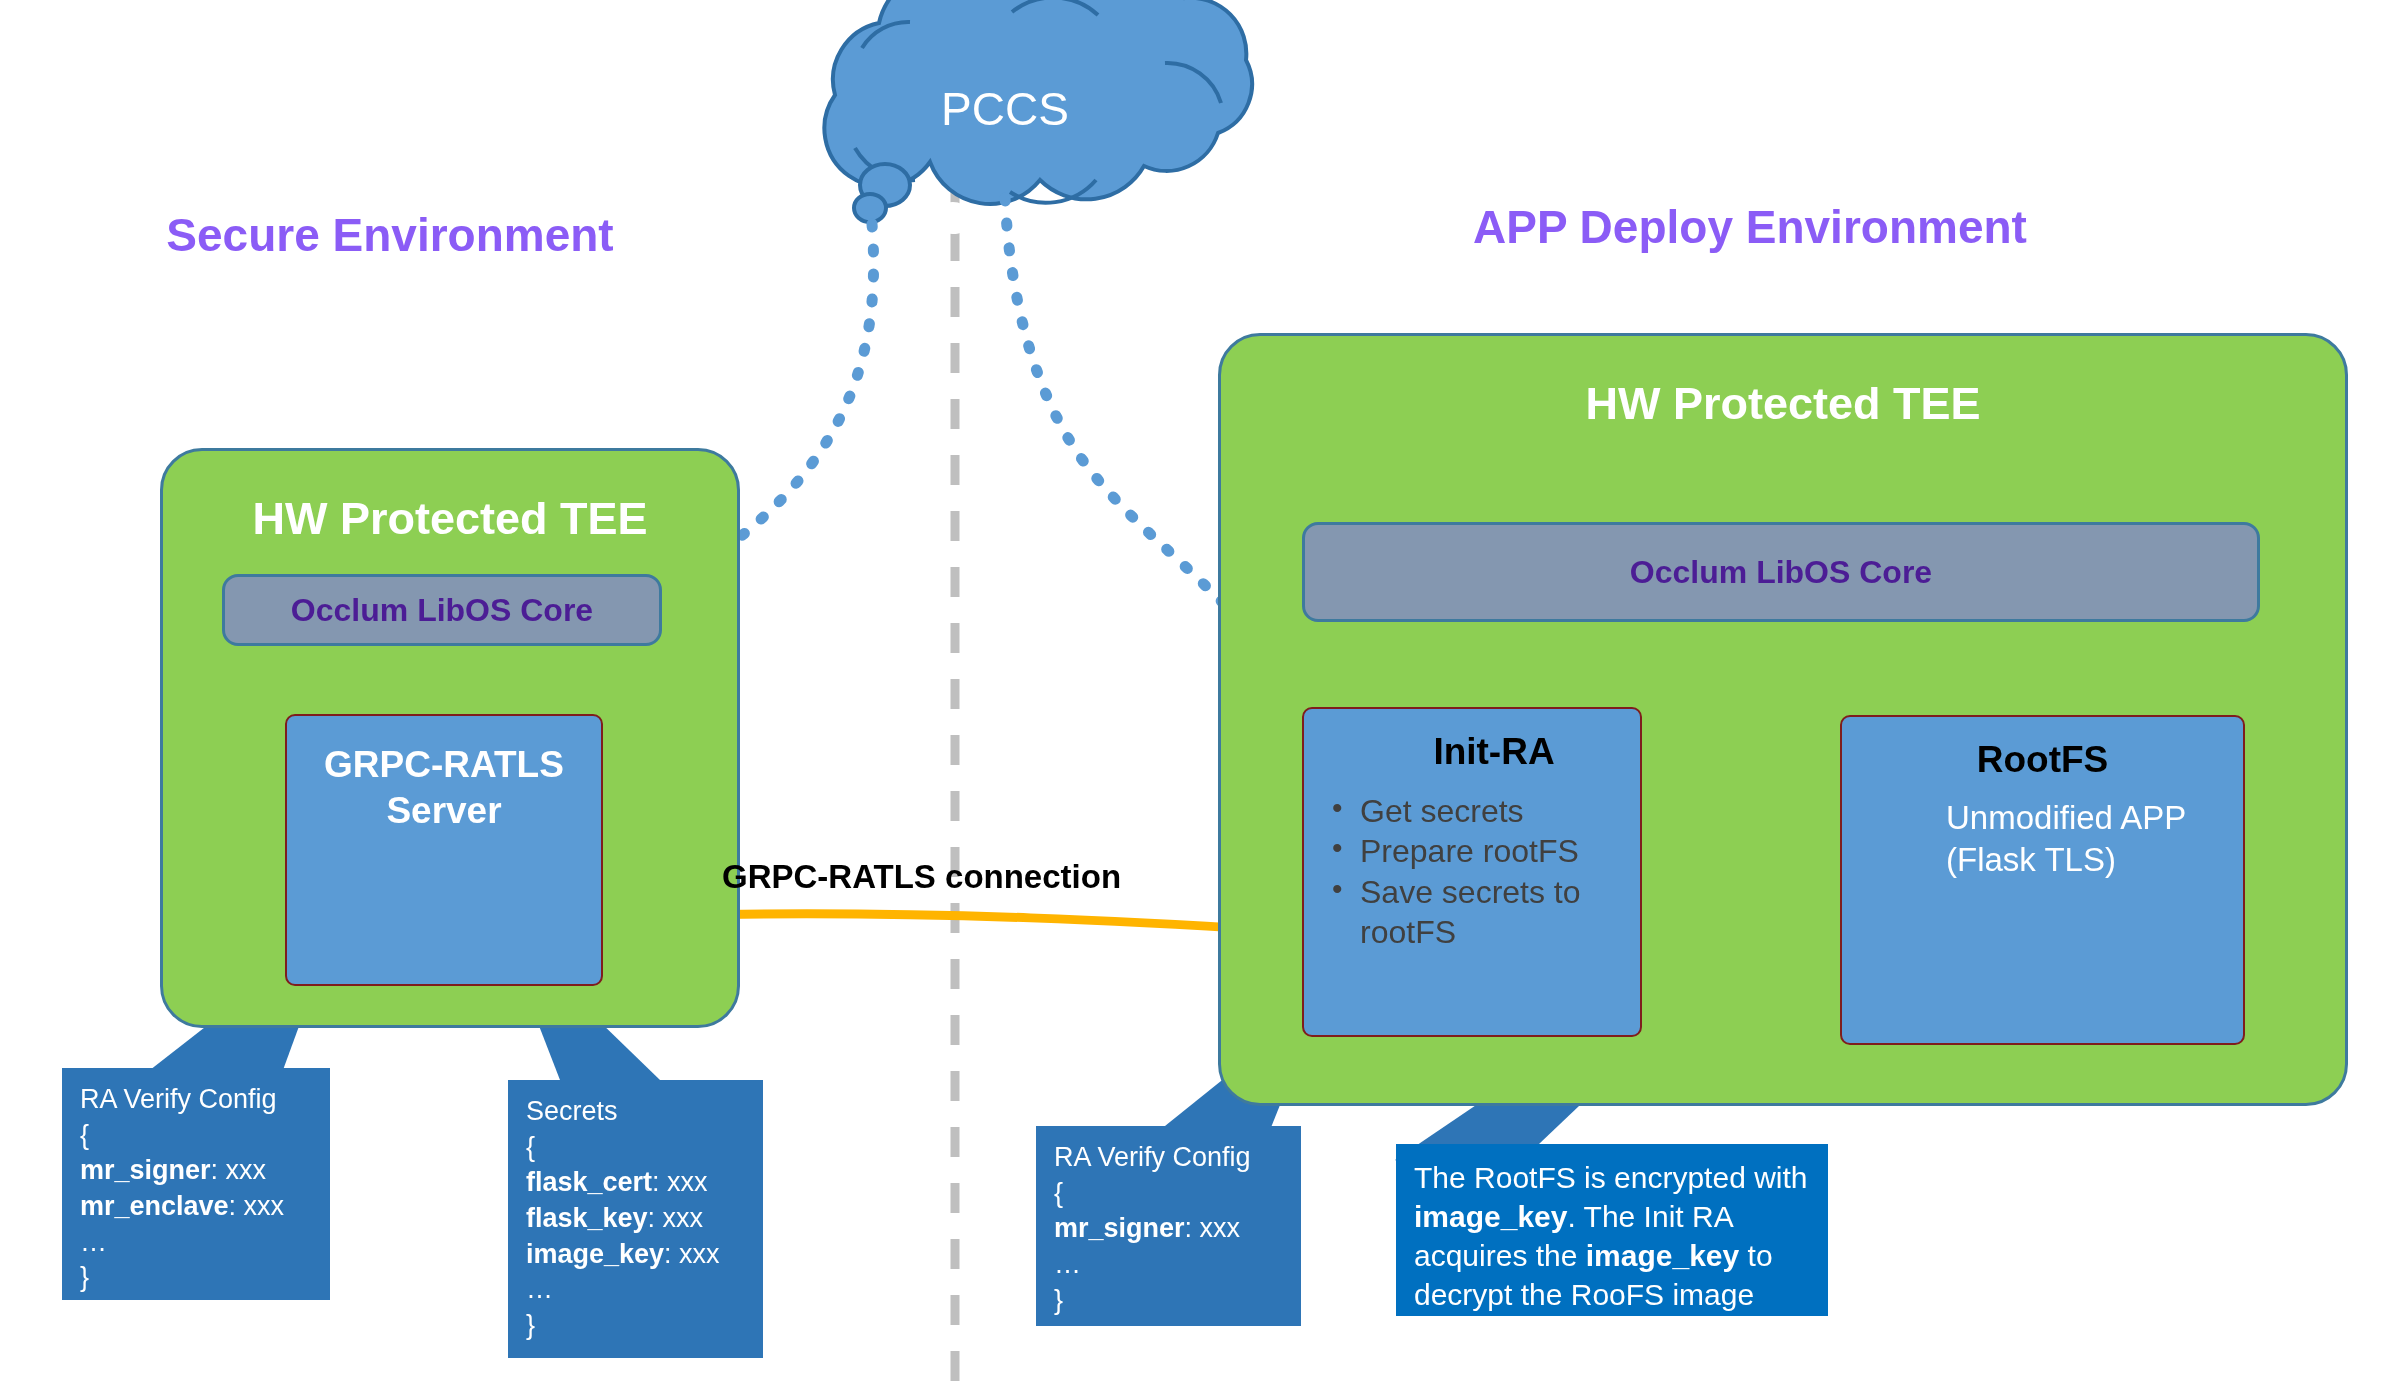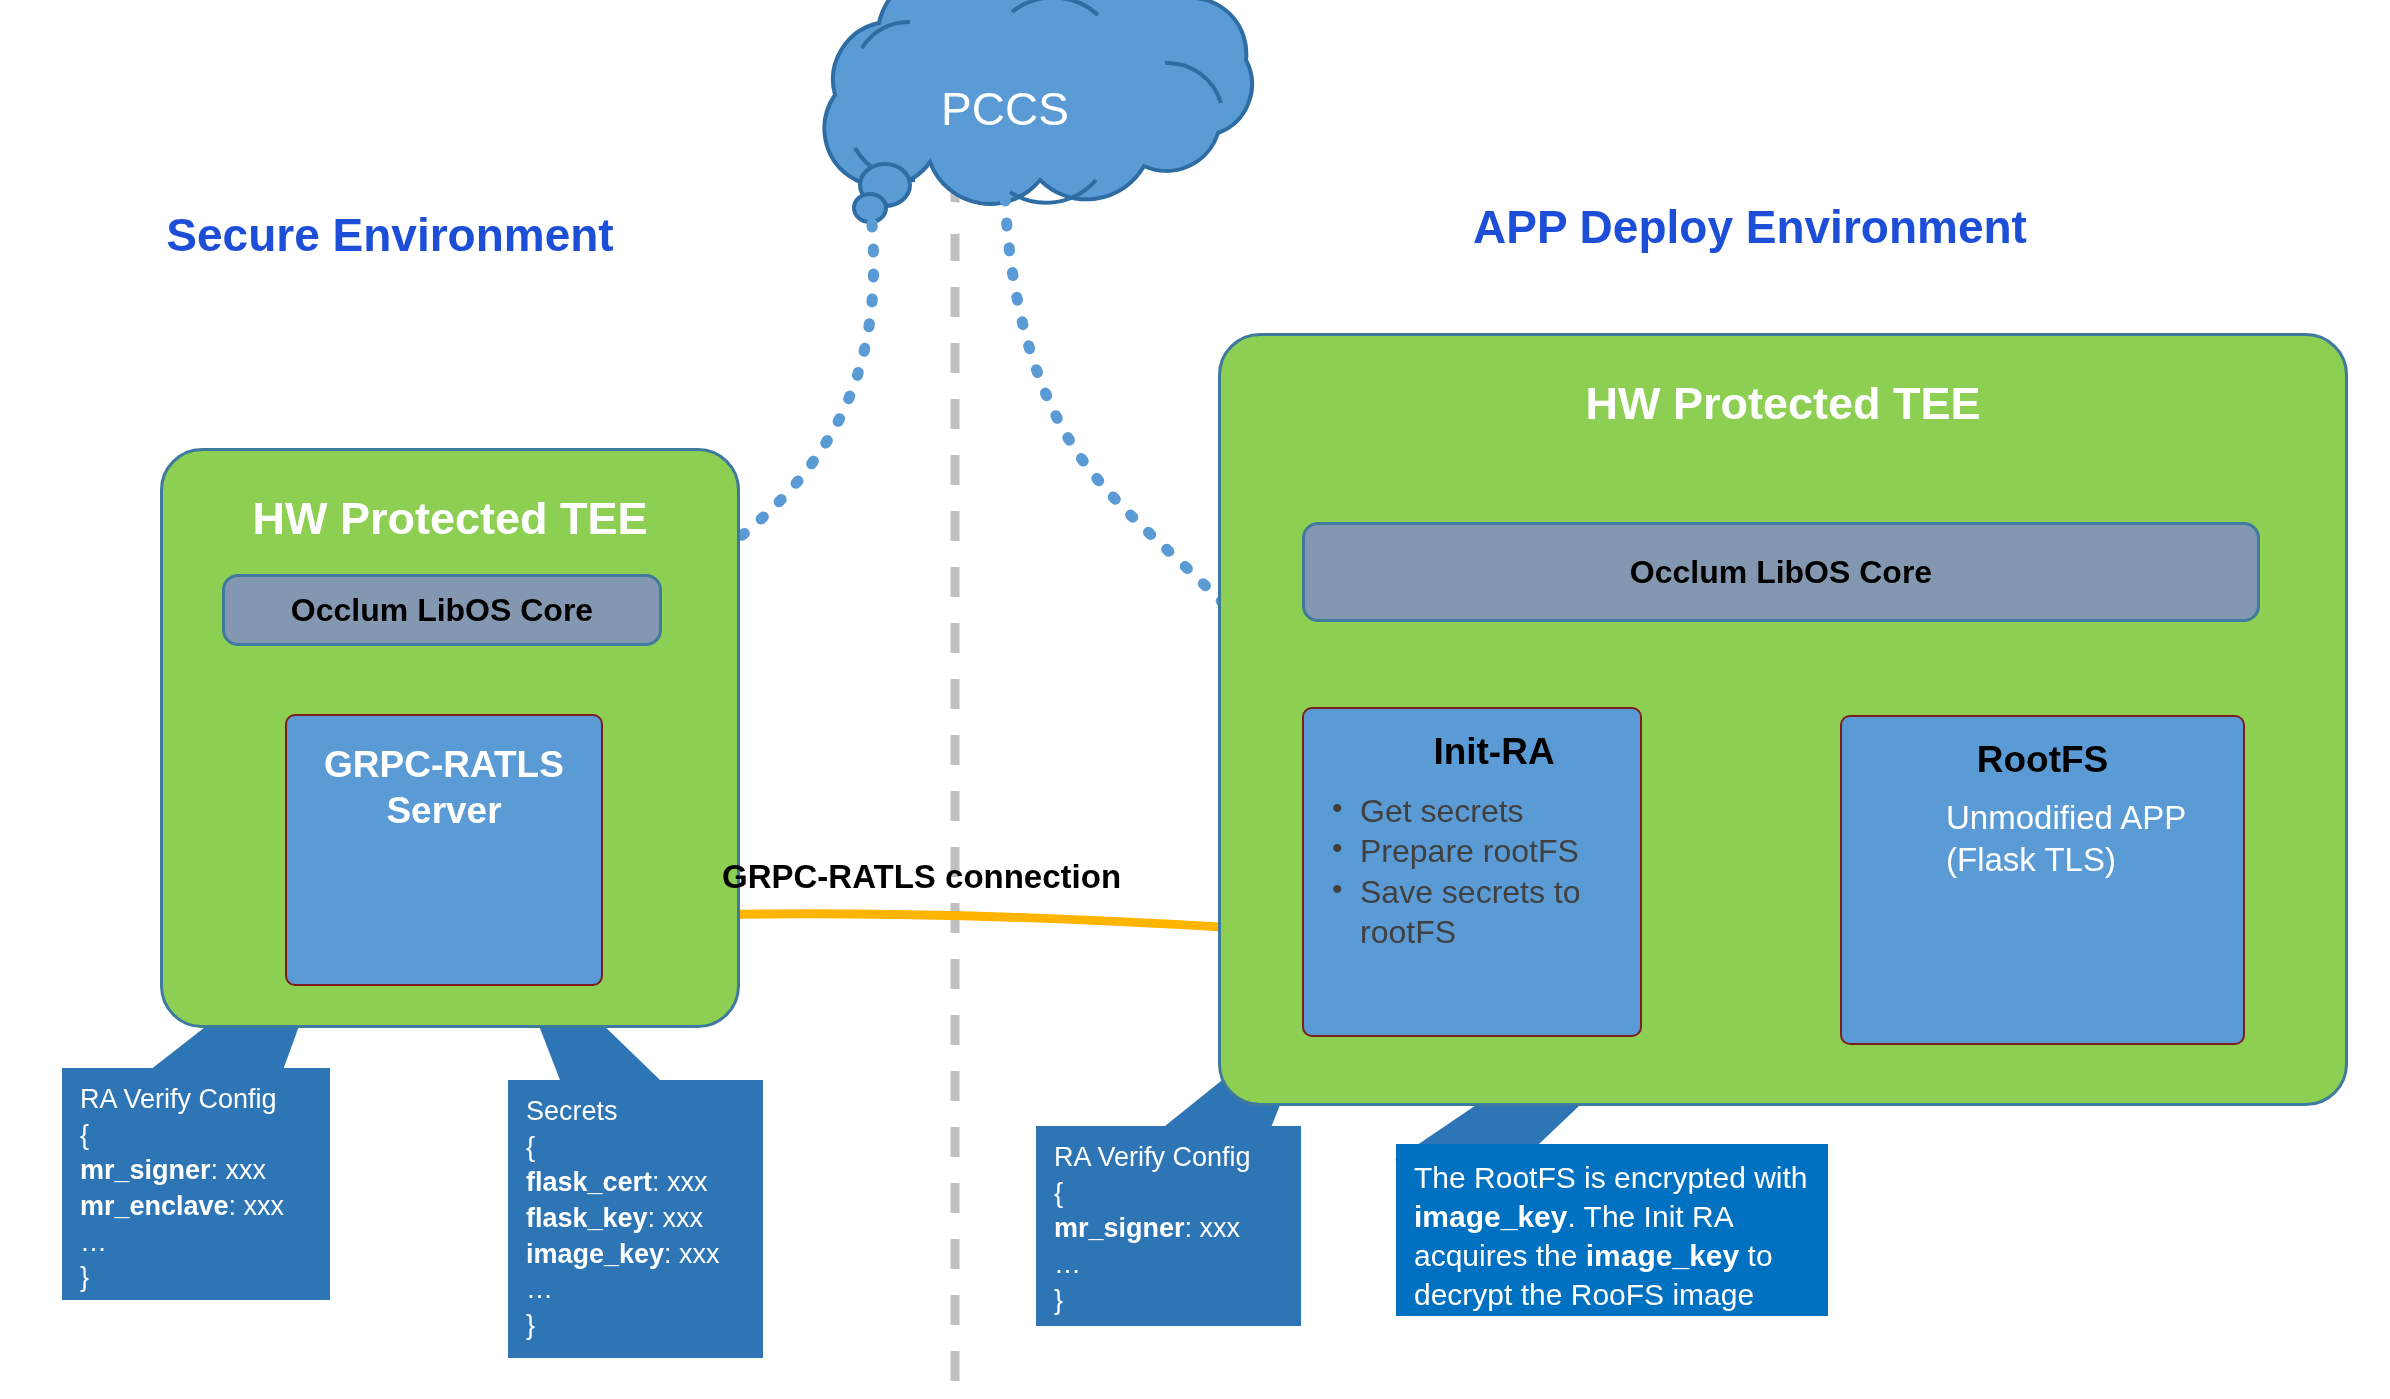--- a/index.html
+++ b/index.html
@@ -10,21 +10,21 @@
     font-family: "Liberation Sans", sans-serif;
     overflow: hidden;
   }
   #stage { position: relative; width: 1952px; height: 1399px; }
 
   
   .abs { position: absolute; }
 
   
   .env-title {
-    color: #1d4ed8;
+    color: #8b5cf6;
     font-weight: bold;
     font-size: 46px;
     letter-spacing: 0px;
     white-space: nowrap;
     text-align: center;
   }
 
   
   .tee-box {
     background: #8DCF53;
@@ -41,21 +41,21 @@
   }
 
   
   .libos {
     background: #8497B0;
     border: 3px solid #3E7A9E;
     border-radius: 16px;
     display: flex;
     align-items: center;
     justify-content: center;
-    color: #000000;
+    color: #4c1d95;
     font-weight: bold;
   }
 
   
   .comp-box {
     background: #5B9BD5;
     border: 2px solid #7f1d1d;
     border-radius: 10px;
   }
   .comp-title {

